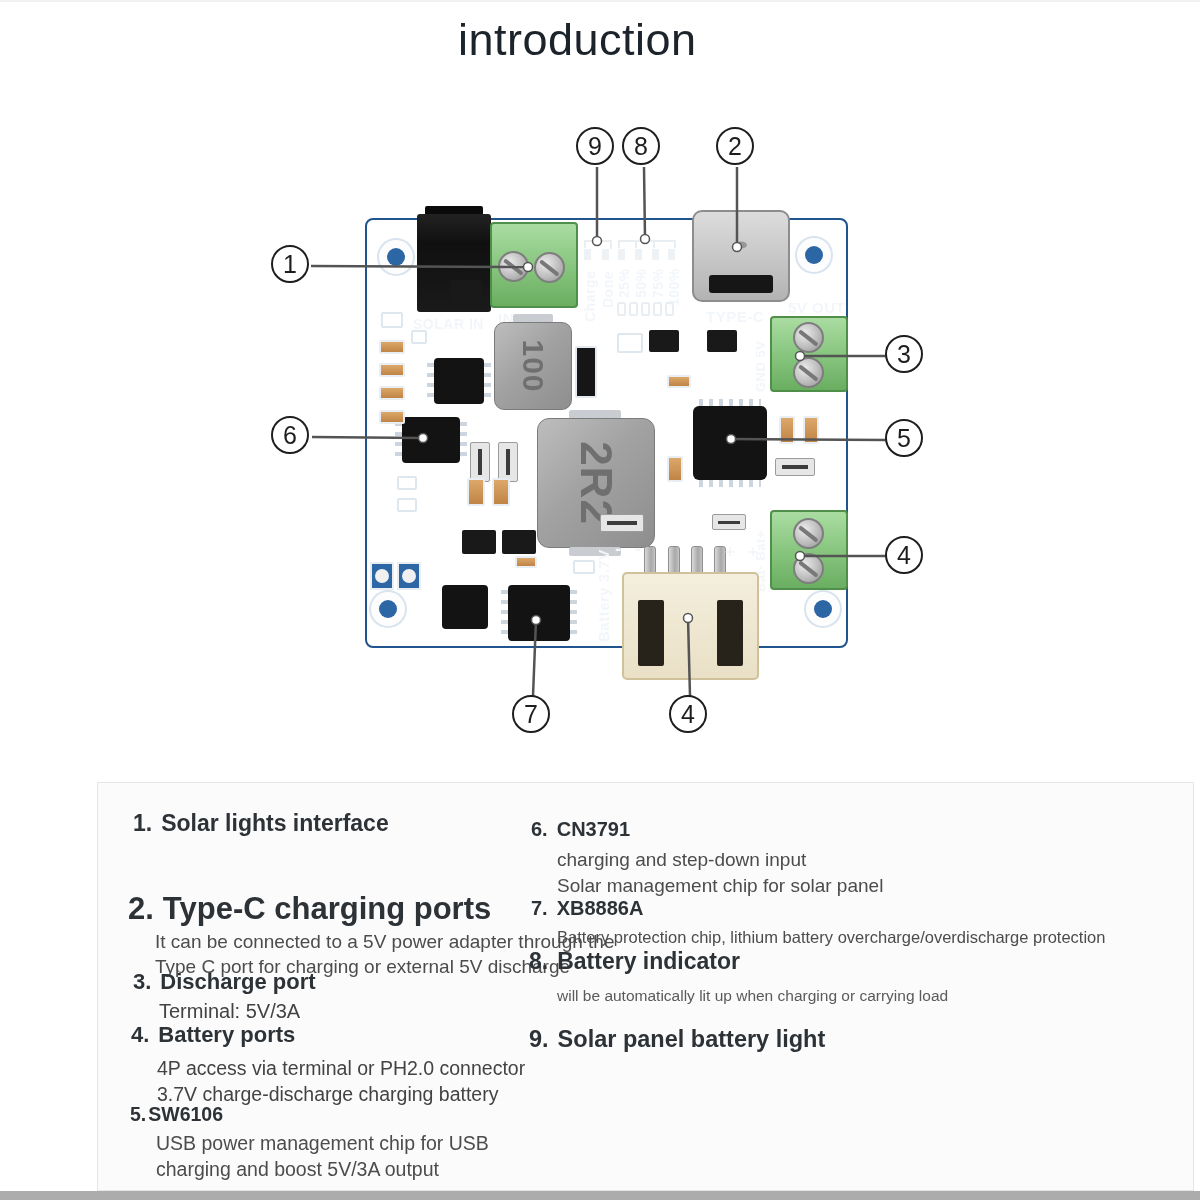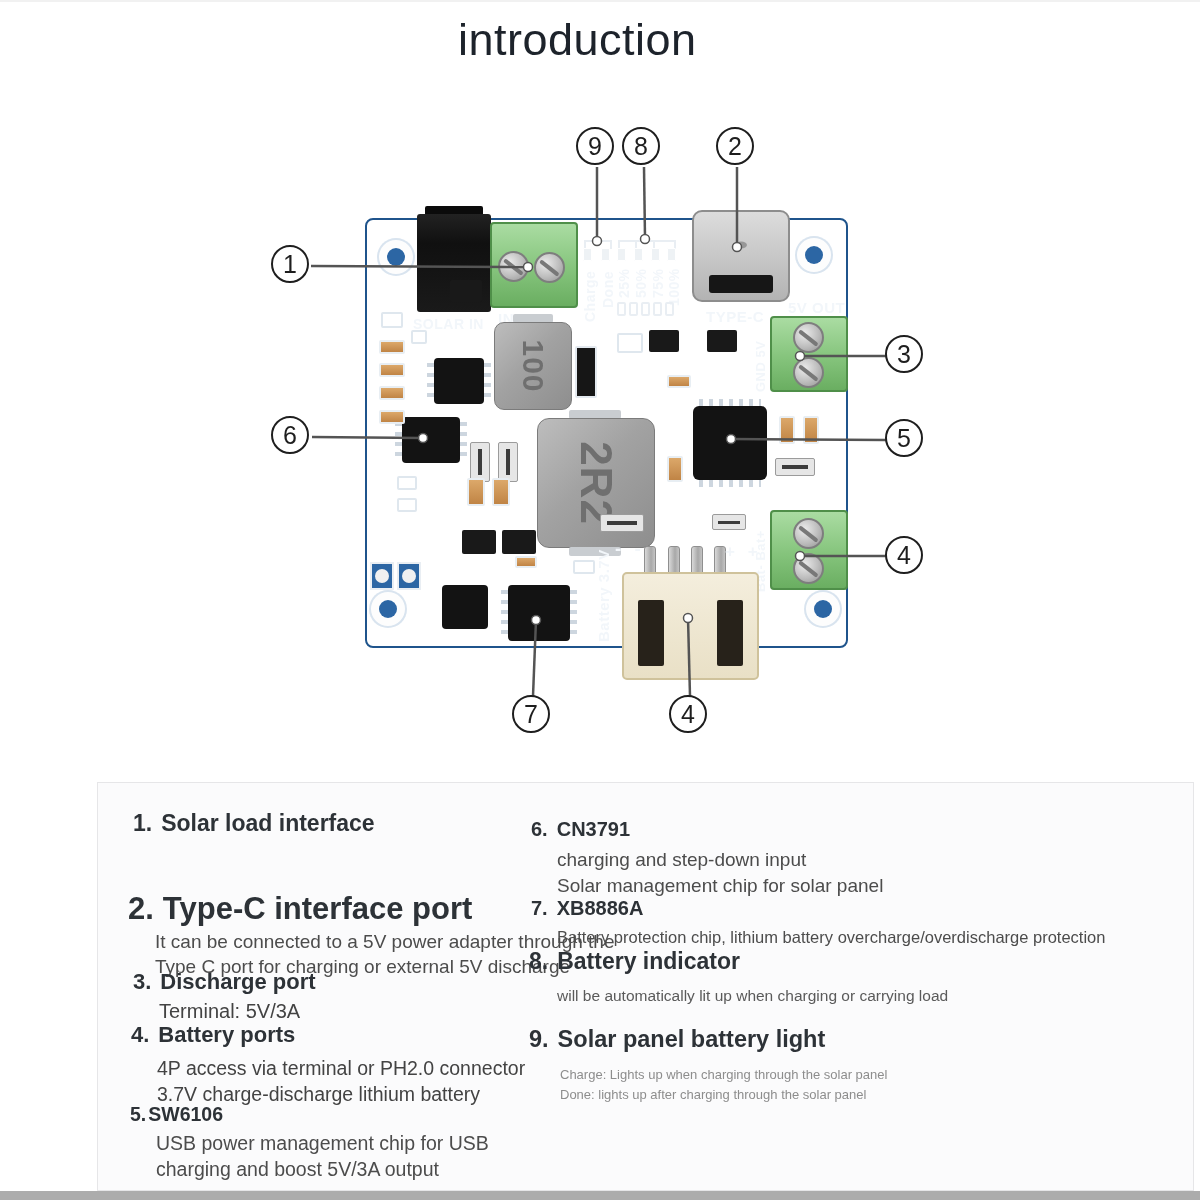--- a/index.html
+++ b/index.html
@@ -282,28 +282,28 @@
     </div>
   <div class="callout" style="left:669px;top:695px;">
       <span>4</span>
     </div>
 
   <div class="panel"></div>
 
   <div class="titem h-md" style="left:133px;top:810px;">
     <div class="hd">
         <span class="num">1.</span>
-        <span>Solar load interface</span>
+        <span>Solar lights interface</span>
       </div>
   </div>
 
   <div class="titem h-lg" style="left:128px;top:891px;">
     <div class="hd">
         <span class="num">2.</span>
-        <span>Type-C interface port</span>
+        <span>Type-C charging ports</span>
       </div>
     <div class="bd" style="margin:3px 0 0 27px;font-size:19px;line-height:1.3;color:#4c4c4c;">
       <div>It can be connected to a 5V power adapter through the</div>
       <div>Type C port for charging or external 5V discharge</div>
     </div>
   </div>
 
   <div class="titem h-md" style="left:133px;top:969px;">
     <div class="hd" style="font-size:22px;">
         <span class="num">3.</span>
@@ -314,21 +314,21 @@
     </div>
   </div>
 
   <div class="titem h-md" style="left:131px;top:1022px;">
     <div class="hd" style="font-size:22px;">
         <span class="num">4.</span>
         <span>Battery ports</span>
       </div>
     <div class="bd" style="margin:8px 0 0 26px;font-size:19.5px;line-height:1.32;color:#434343;">
       <div>4P access via terminal or PH2.0 connector</div>
-      <div>3.7V charge-discharge lithium battery</div>
+      <div>3.7V charge-discharge charging battery</div>
     </div>
   </div>
 
   <div class="titem h-sm nogap" style="left:130px;top:1103px;">
     <div class="hd" style="font-size:19.5px;font-weight:600;">
         <span class="num">5.</span>
         <span>SW6106</span>
       </div>
     <div class="bd" style="margin:5px 0 0 26px;font-size:19.5px;line-height:1.32;color:#4c4c4c;">
       <div>USB power management chip for USB</div>
@@ -365,20 +365,16 @@
     <div class="bd" style="margin:10px 0 0 28px;font-size:15.5px;line-height:1.48;color:#5a5a5a;">
       <div>will be automatically lit up when charging or carrying load</div>
     </div>
   </div>
 
   <div class="titem h-md" style="left:529px;top:1026px;">
     <div class="hd" style="font-size:23.5px;">
         <span class="num">9.</span>
         <span>Solar panel battery light</span>
       </div>
-    <div class="bd" style="margin:12px 0 0 31px;font-size:13px;line-height:1.5;color:#8d8d8d;">
-      <div>Charge: Lights up when charging through the solar panel</div>
-      <div>Done: lights up after charging through the solar panel</div>
-    </div>
   </div>
 
   <div class="bottombar"></div>
 </div>
 
 </body></html>

